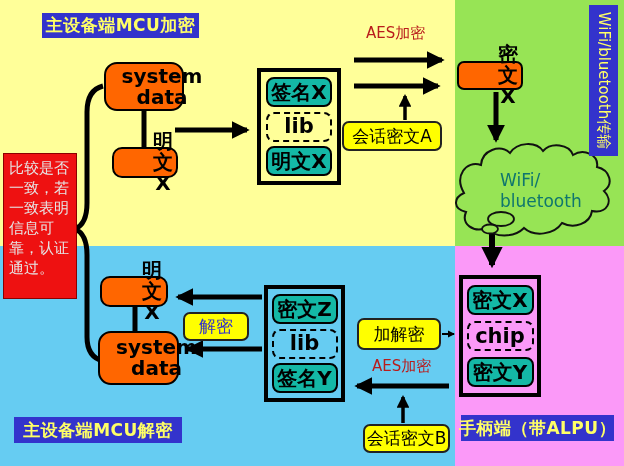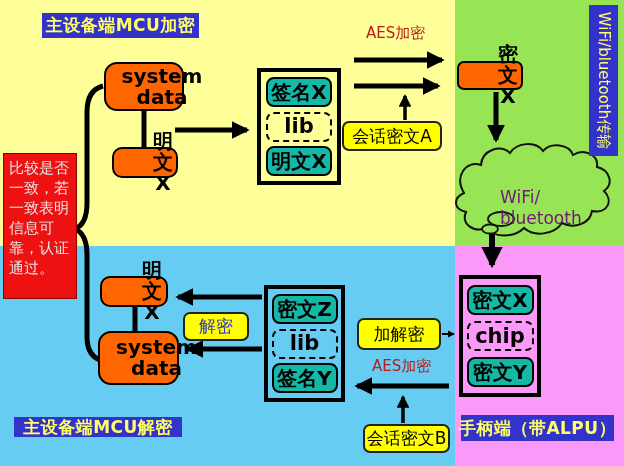--- a/index.html
+++ b/index.html
@@ -27,22 +27,22 @@
         justify-content:center;font-size:17px;font-weight:bold;z-index:2;letter-spacing:.5px;
         box-sizing:border-box;white-space:nowrap;}
   .anno{position:absolute;font-size:15px;color:#b91c1c;z-index:2;white-space:nowrap;}
   .note{position:absolute;left:3px;top:153px;width:74px;height:146px;background:#EE1111;
         border:1px solid #8B0000;color:#e5e5e5;font-size:15px;line-height:20px;padding:4px 5px;
         z-index:2;box-sizing:border-box;}
   .vlabel{position:absolute;left:589px;top:5px;width:29px;height:151px;background:#3333CC;z-index:2;}
   .vlabel-text{position:absolute;left:-61px;top:61px;width:151px;height:29px;
         transform:rotate(90deg);display:flex;align-items:center;justify-content:center;
         color:#FFFF66;font-size:15px;white-space:nowrap;}
-  .cloud-text{position:absolute;left:500px;top:170px;width:90px;z-index:2;color:#701a75;
-        font-size:17px;line-height:21px;text-align:left;margin-top:17px;}
+  .cloud-text{position:absolute;left:500px;top:170px;width:90px;z-index:2;color:#0f766e;
+        font-size:17px;line-height:21px;text-align:left;}
   .decrypt-text{color:#3333CC;}
 </style>
 </head>
 <body>
 
 <div class="stage">
 
   <div class="quad q-tl"></div>
   <div class="quad q-tr"></div>
   <div class="quad q-bl"></div>
@@ -78,21 +78,21 @@
                C 584 148, 599 155, 597 167 C 610 170, 614 184, 604 191
                C 614 201, 607 214, 592 211 C 590 224, 574 229, 562 223
                C 554 235, 534 237, 524 228 C 514 238, 494 238, 487 228
                C 473 233, 461 224, 466 212 C 453 209, 453 198, 464 193 Z" fill="#97E455" stroke="#111" stroke-width="2"></path>
       <ellipse cx="501" cy="219" rx="13" ry="7" fill="#97E455" stroke="#111" stroke-width="1.8"></ellipse>
       <ellipse cx="490" cy="229" rx="8" ry="4.5" fill="#97E455" stroke="#111" stroke-width="1.8"></ellipse>
     </g>
   </svg>
 
   <div class="btitle" style="left:42px;top:13px;width:157px;height:25px;">主设备端MCU加密</div>
-  <div class="btitle" style="left:14px;top:417px;width:168px;height:20px;">主设备端MCU解密</div>
+  <div class="btitle" style="left:14px;top:417px;width:168px;height:26px;">主设备端MCU解密</div>
   <div class="btitle" style="left:461px;top:415px;width:153px;height:26px;">手柄端（带ALPU）</div>
   <div class="vlabel">
     <div class="vlabel-text">WiFi/bluetooth传输</div>
   </div>
 
   <div class="node" style="left:104px;top:62px;width:80px;height:49px;border-radius:13px;">system data</div>
   <div class="node" style="left:112px;top:147px;width:66px;height:31px;">明文X</div>
 
   <div class="group" style="left:257px;top:68px;width:84px;height:117px;">
     <div class="g-node">签名X</div>

